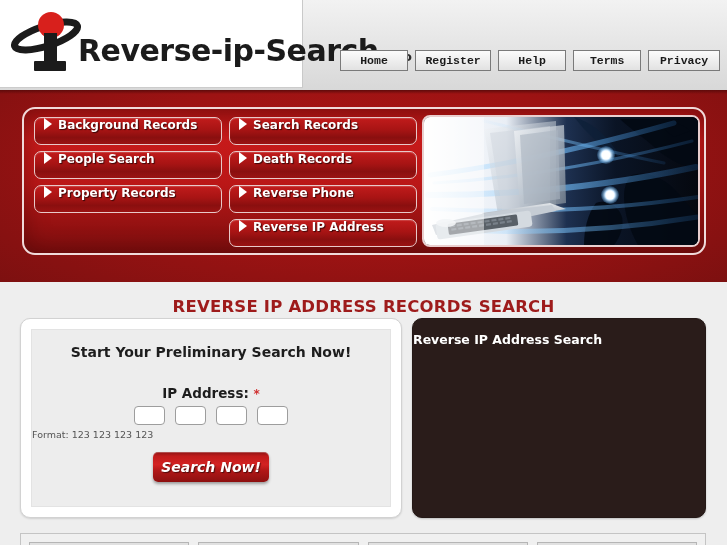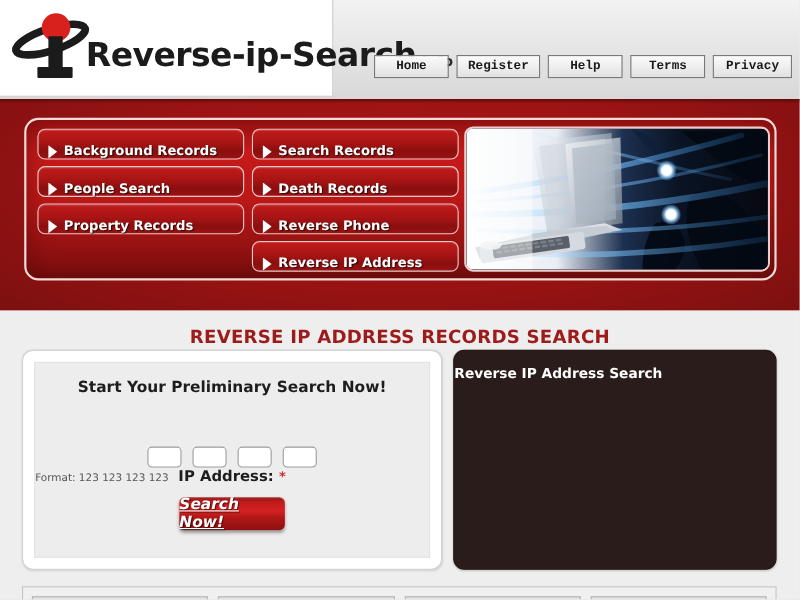--- a/index.html
+++ b/index.html
@@ -75,21 +75,21 @@
     display:flex; flex-direction:column; gap:6px;
   }
   .menu-col.c1 { left:10px; }
   .menu-col.c2 { left:205px; }
 
   .menu-item {
     position:relative;
     height:28px; border:1px solid #e8c9c9; border-radius:7px;
     background: linear-gradient(to bottom, #c11b1b 0%, #a81414 45%, #8a0f0f 75%, #9a1212 100%);
     box-shadow: inset 0 1px 1px rgba(255,255,255,0.18);
-    display:flex; align-items:flex-end;
+    display:flex; align-items:flex-start;
     padding-left:8px;
     cursor:pointer;
   }
   .menu-arrow {
     width:9px; height:12px; margin-right:6px; flex:none;
     display:block;
   }
   .menu-label {
     font-family:"DejaVu Sans", sans-serif;
     font-size:12px; font-weight:bold; color:#ffffff;
@@ -128,21 +128,21 @@
     border:1px solid #e3e3e3;
   }
   .form-head {
     position:absolute; left:0; top:14px; width:100%; text-align:center;
     font-family:"DejaVu Sans", sans-serif;
     font-size:14px; font-weight:bold; color:#1d1d1d;
   }
   .field-label {
     position:absolute; left:0; top:55px; width:100%; text-align:center;
     font-family:"DejaVu Sans", sans-serif;
-    font-size:13.5px; font-weight:bold; color:#1d1d1d;margin-top:40px;
+    font-size:13.5px; font-weight:bold; color:#1d1d1d;
   }
   .req-star { color:#d03030; font-size:12px; }
   .ip-row {
     position:absolute; left:0; top:76px; width:100%;
     display:flex; justify-content:center; gap:10px;
   }
   .ip-box {
     width:31px; height:19px;
     background:#ffffff;
     border:1px solid #9d9d9d;
@@ -152,29 +152,29 @@
     font-size:11px; color:#111; text-align:center;
     padding:0;
   }
   .fmt-hint {
     position:absolute; left:0; top:99px; width:100%; text-align:left;
     font-family:"DejaVu Sans", sans-serif;
     font-size:9.5px; color:#555555;
   }
   .search-btn {
     position:absolute; left:50%; top:122px; transform:translateX(-50%);
-    width:96px; height:30px; border:none; padding:0;
+    width:116px; height:30px; border:none; padding:0;
     border-radius:5px;
     background: linear-gradient(to bottom, #8e1414 0%, #c01b1b 14%, #d32222 42%, #b11717 62%, #8d1010 100%);
     box-shadow: 0 2px 3px rgba(0,0,0,0.34), inset 0 1px 0 rgba(255,255,255,0.25);
     cursor:pointer;
     font-family:"DejaVu Sans", sans-serif;
     font-size:14px; font-weight:bold; font-style:italic; color:#ffffff;
     text-shadow: 1px 1px 1px rgba(0,0,0,0.55);
-    display:flex; align-items:center; justify-content:center;text-decoration:underline;
+    display:flex; align-items:center; justify-content:center;
   }
 
   .dark-panel {
     position:absolute; left:412px; top:0px; width:294px; height:200px;
     background:#2a1c1a; border-radius:10px;
     border:1px solid #241816;
     box-shadow:0 1px 2px rgba(0,0,0,0.2);
   }
   .dark-title {
     position:absolute; left:0; top:13px; width:100%; text-align:left;

